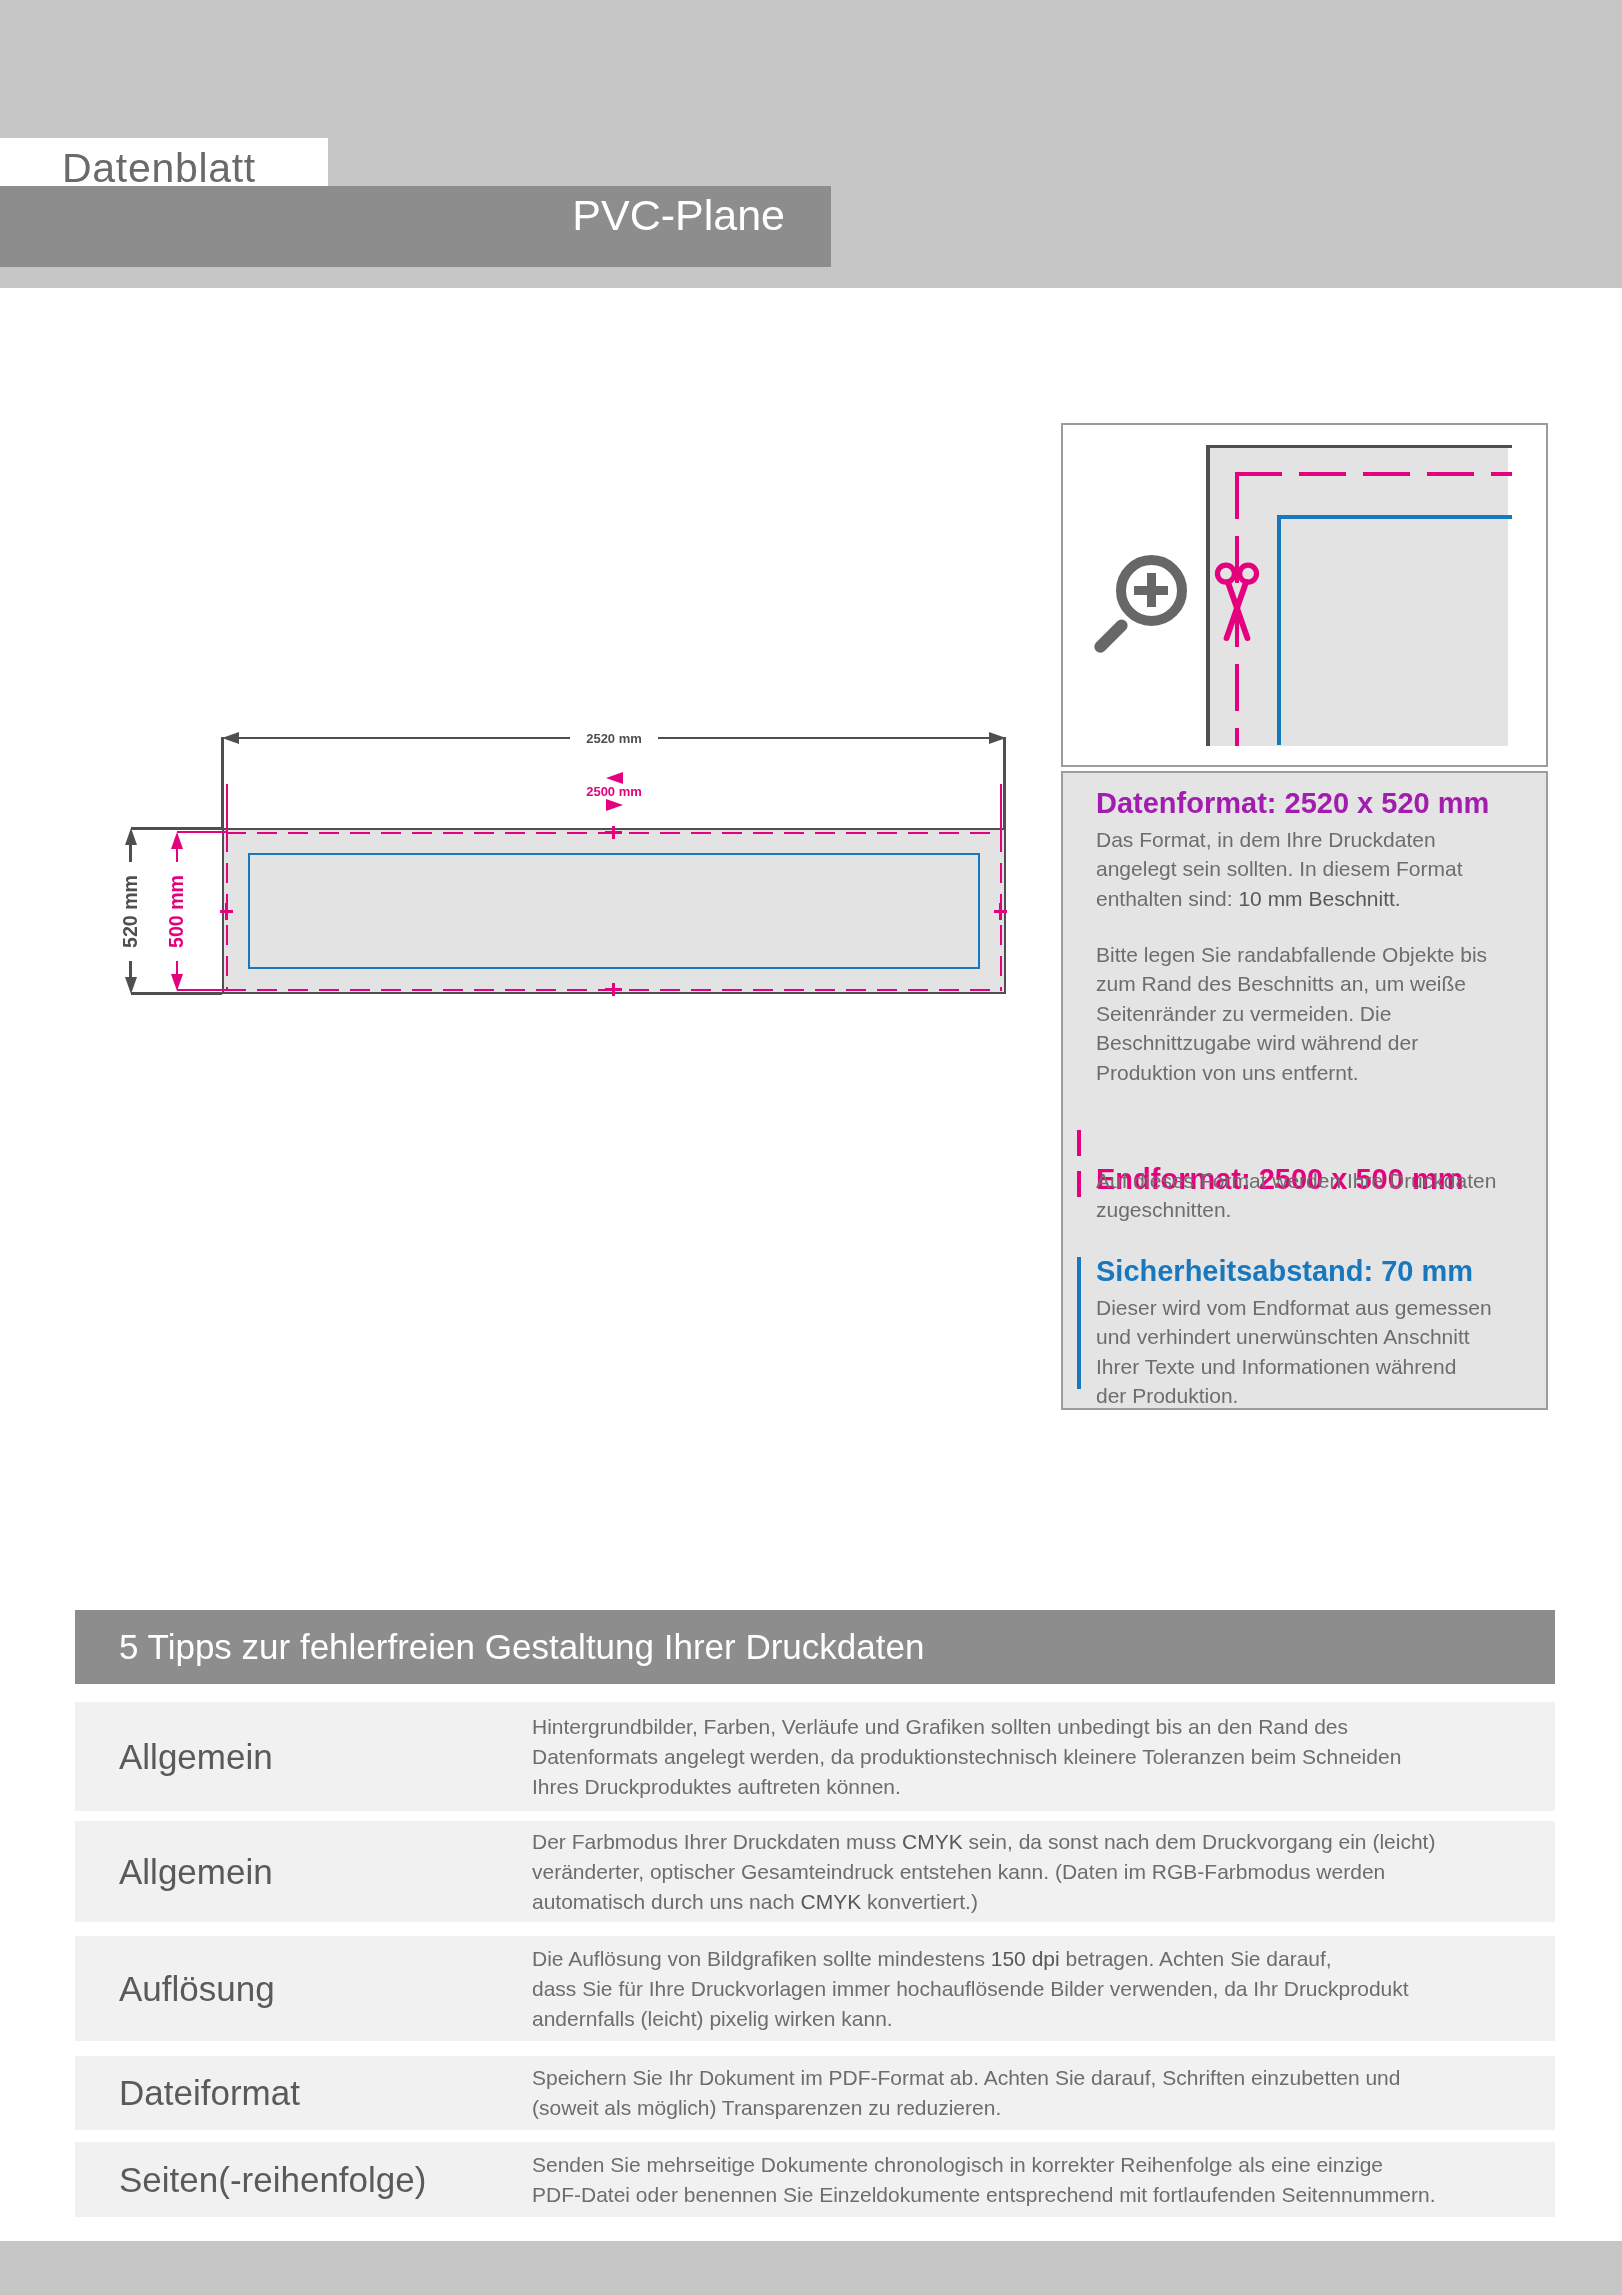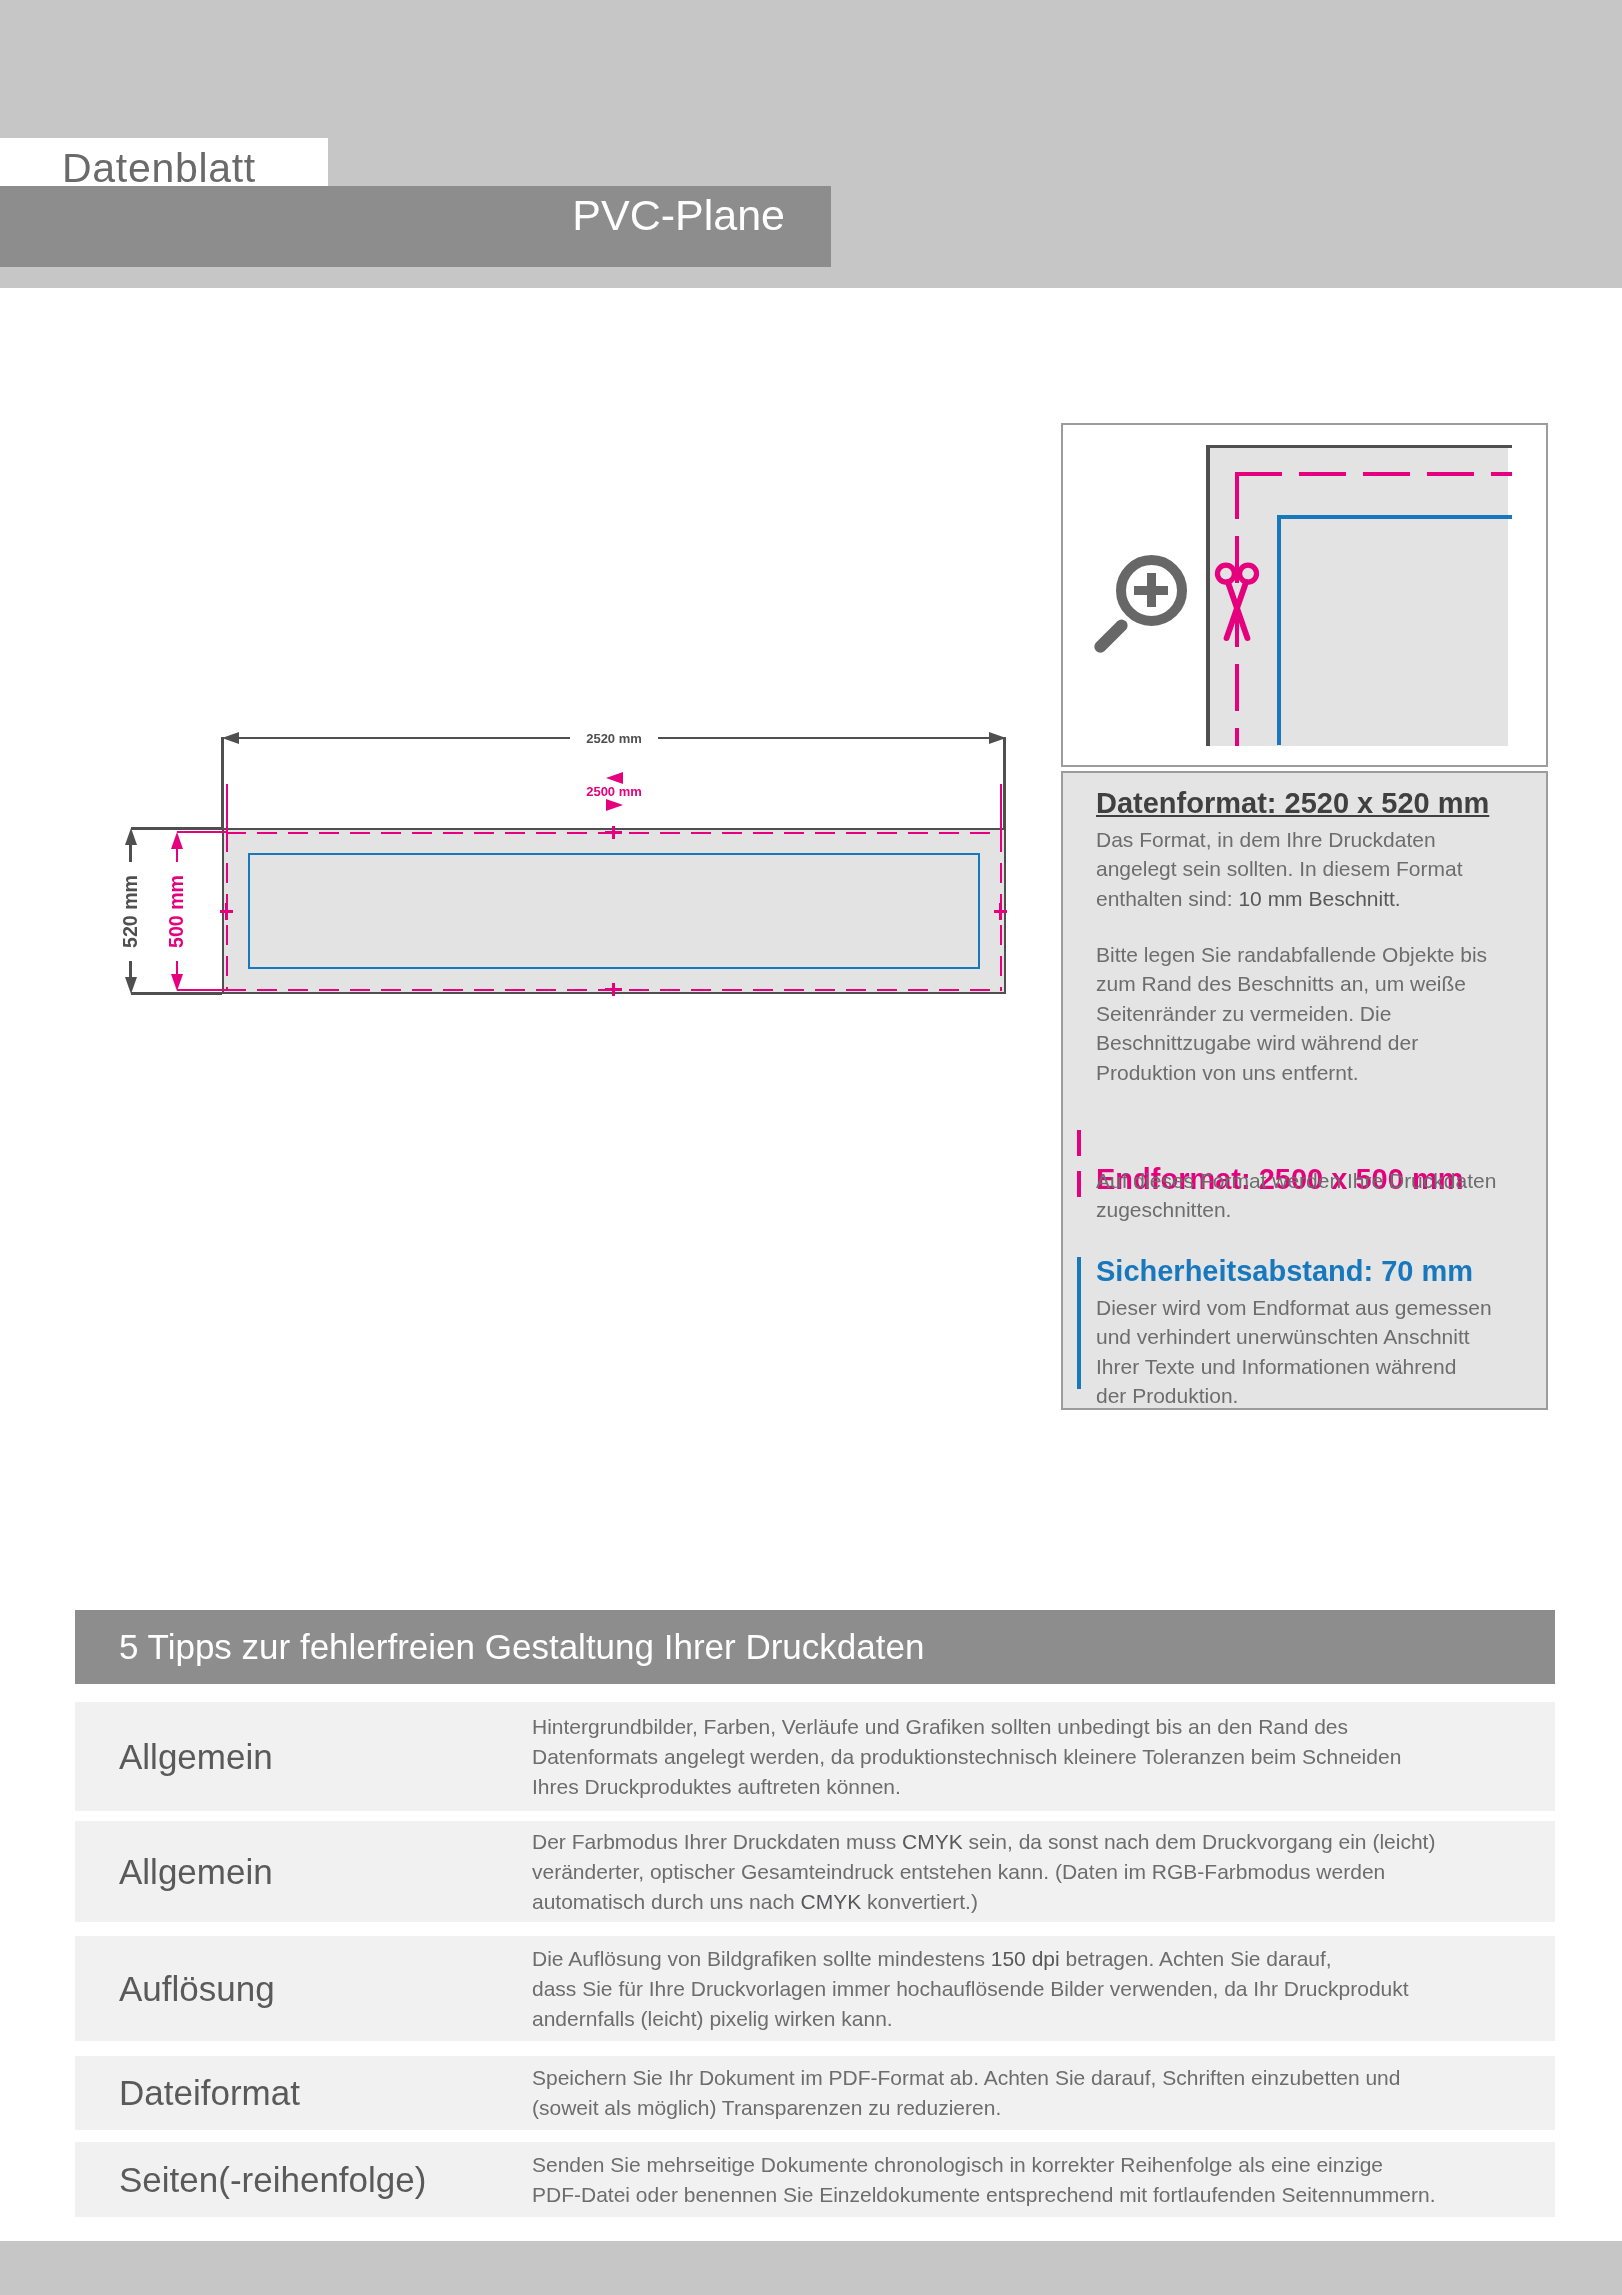--- a/index.html
+++ b/index.html
@@ -59,21 +59,21 @@
   .scissors{position:absolute;left:149px;top:131px;width:50px;height:86px;}
   .magnifier{position:absolute;left:41px;top:130px;width:98px;height:105px;}
   .mag-circle{position:absolute;left:11.8px;top:0;width:71px;height:71px;border:10.5px solid #676767;border-radius:50%;box-sizing:border-box;}
   .mag-plus-h{position:absolute;left:30px;top:31px;width:34px;height:9.2px;background:#676767;}
   .mag-plus-v{position:absolute;left:43px;top:18.3px;width:9.2px;height:34px;background:#676767;}
   .mag-handle{position:absolute;left:1.3px;top:60px;width:11.8px;height:42px;background:#676767;border-radius:5.9px;transform:rotate(45deg);}
 
   
   .info-panel{position:absolute;left:1061px;top:771px;width:487px;height:639px;background:#e4e4e4;border:2px solid #9c9c9c;box-sizing:border-box;}
   .ip-h{position:absolute;left:33px;font-size:29px;font-weight:700;white-space:nowrap;}
-  .ip-h.dark{color:#404040;text-decoration:underline;}
+  .ip-h.dark{color:#a21caf;}
   .ip-h.magenta{color:#e5007d;}
   .ip-h.blue{color:#1878be;}
   .ip-p{position:absolute;left:33px;font-size:21px;line-height:29.4px;color:#6d6d6d;white-space:nowrap;}
   .accent-dash{position:absolute;left:14.4px;width:3.9px;background:repeating-linear-gradient(180deg,#e5007d 0 26px,transparent 26px 41px);}
   .accent-solid{position:absolute;left:14.4px;width:3.9px;background:#1878be;}
 
   
   .tips-bar{position:absolute;left:75px;top:1610px;width:1480px;height:74px;background:#8d8d8d;color:#ffffff;font-size:35px;line-height:74px;box-sizing:border-box;padding-left:44px;}
   .tip-row{position:absolute;left:75px;width:1480px;background:#f1f1f1;}
   .tip-label{position:absolute;left:44px;top:0;height:100%;display:flex;align-items:center;font-size:35px;color:#5a5a5a;white-space:nowrap;}

